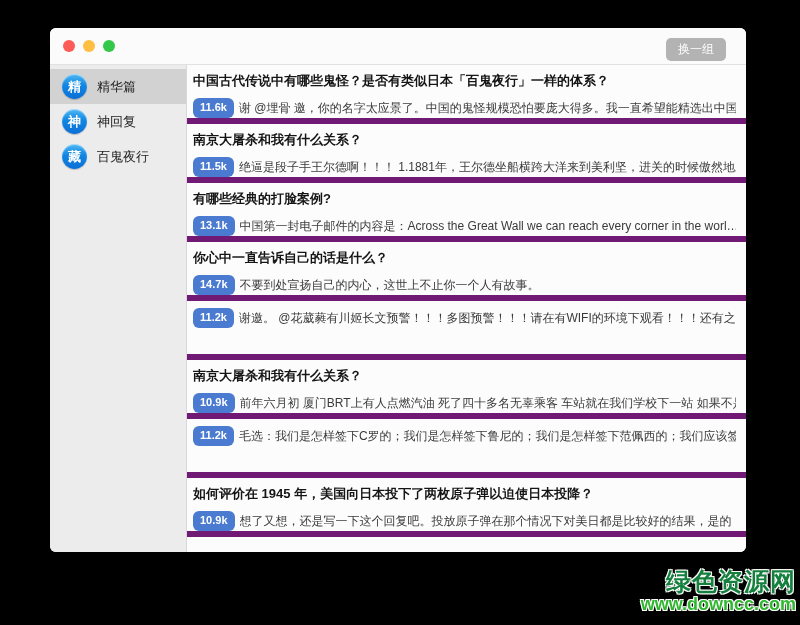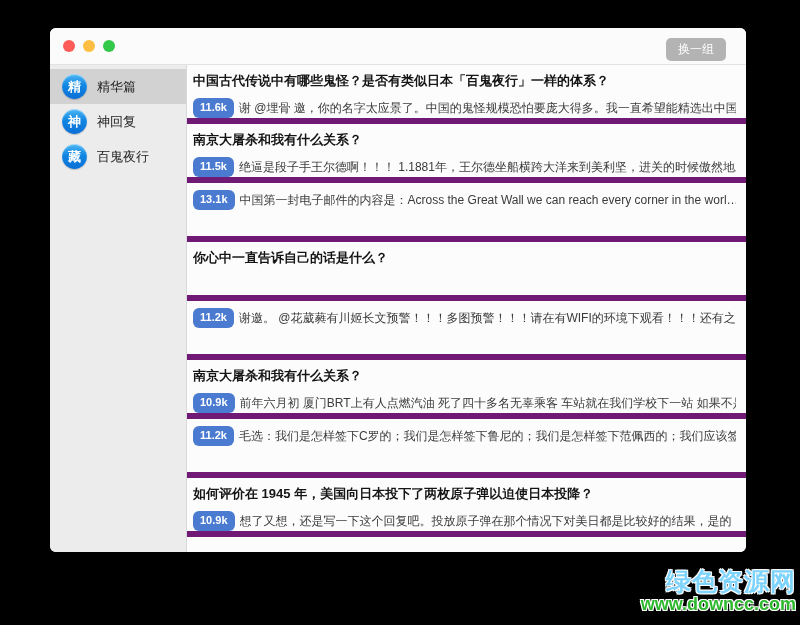--- a/index.html
+++ b/index.html
@@ -85,21 +85,21 @@
     white-space:nowrap; overflow:hidden;
     flex:1; min-width:0;
   }
   
   .watermark {
     position:absolute; right:4px; bottom:10px;
     text-align:right; line-height:1.1;
     pointer-events:none;
   }
   .wm-name {
-    color:#7dd3fc; font-size:25px; font-weight:bold; letter-spacing:1px;
+    color:#15803d; font-size:25px; font-weight:bold; letter-spacing:1px;
     text-shadow:-1px -1px 0 #fff, 1px -1px 0 #fff, -1px 1px 0 #fff, 1px 1px 0 #fff;
   }
   .wm-url {
     color:#2eb82e; font-size:18px; font-weight:bold;
     text-shadow:-1px -1px 0 #fff, 1px -1px 0 #fff, -1px 1px 0 #fff, 1px 1px 0 #fff;
   }
 </style>
 </head>
 <body>
 
@@ -144,28 +144,33 @@
 
       <div class="q-item">
         <div class="q-title">南京大屠杀和我有什么关系？</div>
         <div class="q-row">
           <span class="q-badge">11.5k</span>
           <span class="q-preview">绝逼是段子手王尔德啊！！！ 1.1881年，王尔德坐船横跨大洋来到美利坚，进关的时候傲然地对…</span>
         </div>
       </div>
 
       <div class="q-item">
+        <div class="q-title">有哪些经典的打脸案例?</div>
         <div class="q-row">
           <span class="q-badge">13.1k</span>
           <span class="q-preview">中国第一封电子邮件的内容是：Across the Great Wall we can reach every corner in the worl…</span>
         </div>
       </div>
 
       <div class="q-item">
         <div class="q-title">你心中一直告诉自己的话是什么？</div>
+        <div class="q-row">
+          <span class="q-badge">14.7k</span>
+          <span class="q-preview">不要到处宣扬自己的内心，这世上不止你一个人有故事。</span>
+        </div>
       </div>
 
       <div class="q-item">
         <div class="q-row">
           <span class="q-badge">11.2k</span>
           <span class="q-preview">谢邀。 @花葳蕤有川姬长文预警！！！多图预警！！！请在有WIFI的环境下观看！！！还有之前…</span>
         </div>
       </div>
 
       <div class="q-item">

